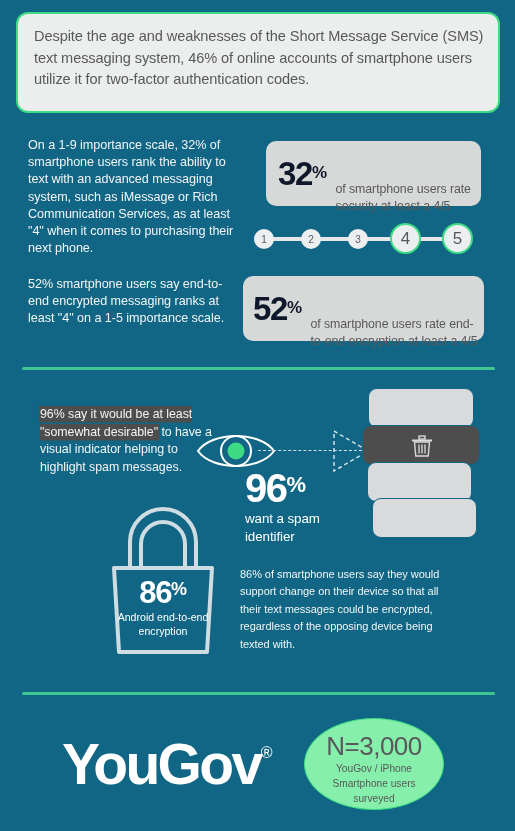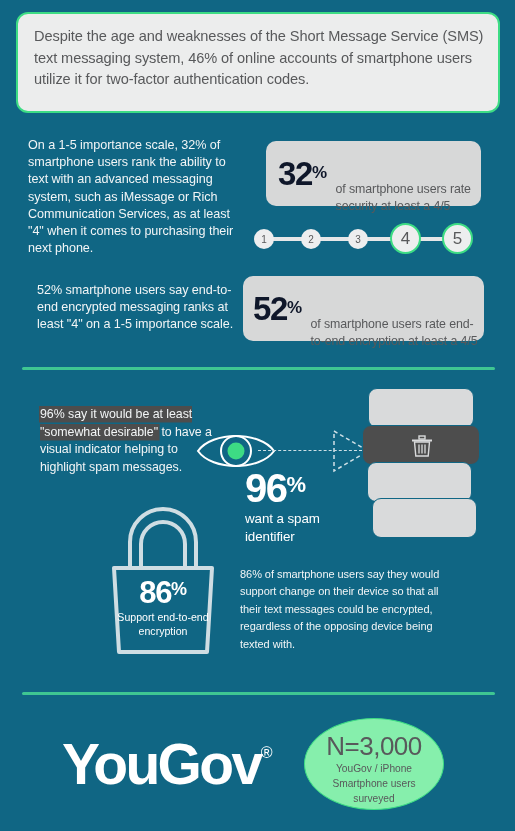--- a/index.html
+++ b/index.html
@@ -46,21 +46,21 @@
   
   .para {
     position: absolute;
     color: #f2f5f6;
     font-size: 12.6px;
     line-height: 17.2px;
     letter-spacing: -0.05px;
     margin: 0;
   }
   #para-1 { left: 28px; top: 137px; width: 206px; }
-  #para-2 { left: 28px; top: 282px; width: 206px; margin-left: 9px; }
+  #para-2 { left: 28px; top: 276px; width: 206px; }
 
   
   .stat-card {
     position: absolute;
     background: #d7d8d8;
     border-radius: 10px;
     display: flex;
     align-items: center;
     box-sizing: border-box;
   }
@@ -312,21 +312,21 @@
 </style>
 </head>
 <body>
 
 <div class="stage">
 
   <div class="callout">
     <p class="callout-text">Despite the age and weaknesses of the Short Message Service (SMS) text messaging system, 46% of online accounts of smartphone users utilize it for two-factor authentication codes.</p>
   </div>
 
-  <p class="para" id="para-1">On a 1-5 importance scale, 32% of smartphone users rank the ability to text with an advanced messaging system, such as iMessage or Rich Communication Services, as at least "4" when it comes to purchasing their next phone.</p>
+  <p class="para" id="para-1">On a 1-9 importance scale, 32% of smartphone users rank the ability to text with an advanced messaging system, such as iMessage or Rich Communication Services, as at least "4" when it comes to purchasing their next phone.</p>
   <p class="para" id="para-2">52% smartphone users say end-to-end encrypted messaging ranks at least "4" on a 1-5 importance scale.</p>
 
   <div class="stat-card" id="card-32">
     <div class="stat-num"><span>32</span><span class="pct">%</span></div>
     <div class="stat-desc">of smartphone users rate security at least a 4/5</div>
   </div>
 
   <div class="scale">
     <div class="scale-line"></div>
     <div class="dot small" id="dot-1">1</div>
@@ -379,21 +379,21 @@
   </div>
 
   <div class="lock">
     <svg viewBox="0 0 126 156" width="126" height="156">
       <path d="M30 74 L30 42 A33 33 0 0 1 96 42 L96 74" fill="none" stroke="#cfdde3" stroke-width="4"></path>
       <path d="M41 74 L41 44 A22 22 0 0 1 85 44 L85 74" fill="none" stroke="#cfdde3" stroke-width="4"></path>
       <path d="M14 68 L112 68 L107 152 L19 152 Z" fill="#106684" stroke="#cfdde3" stroke-width="4" stroke-linejoin="round"></path>
     </svg>
     <div class="lock-label">
       <span class="num"><span>86</span><span class="pct">%</span></span>
-      <span class="sub">Support end-to-end</span>
+      <span class="sub">Android end-to-end</span>
       <span class="sub">encryption</span>
     </div>
   </div>
 
   <p id="para-3">86% of smartphone users say they would support change on their device so that all their text messages could be encrypted, regardless of the opposing device being texted with.</p>
 
   <div class="divider" id="divider-2"></div>
 
   <div class="logo"><span>YouGov</span><span class="reg">®</span></div>
 

